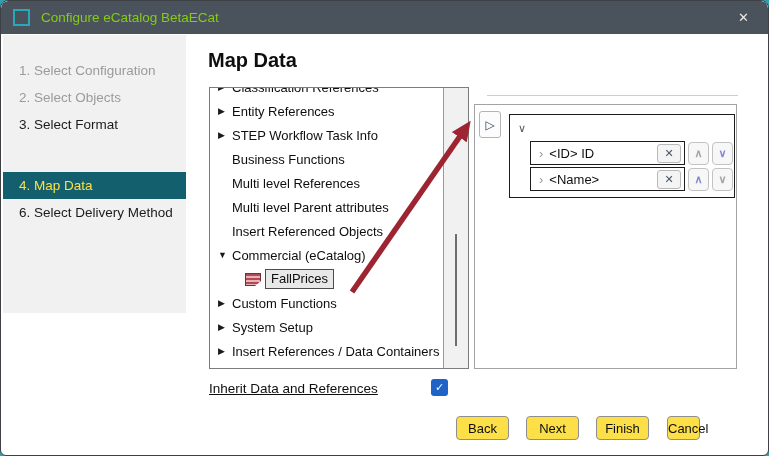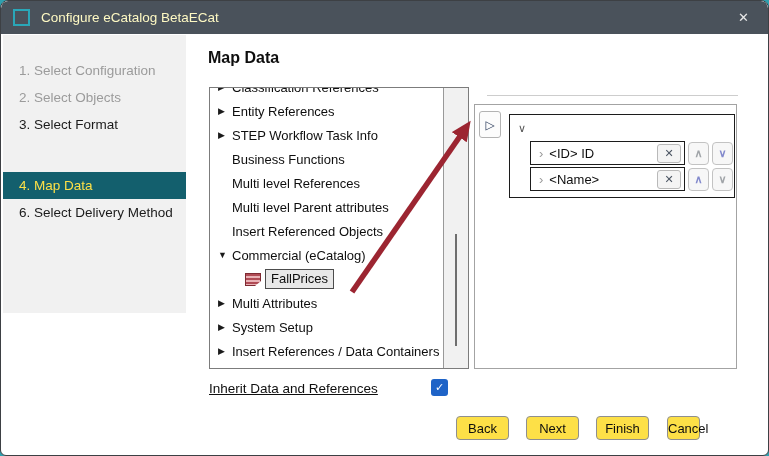--- a/index.html
+++ b/index.html
@@ -5,32 +5,32 @@
   html,body{margin:0;padding:0;}
   .stage{position:relative;width:769px;height:456px;background:var(--corner_teal,#2f9fae);
          font-family:"Liberation Sans","DejaVu Sans",sans-serif;overflow:hidden;}
   .dialog{position:absolute;inset:0;background:#fff;border:1px solid #3d4044;
           border-radius:8px 8px 6px 6px;overflow:hidden;box-sizing:border-box;}
 
   
   .titlebar{position:absolute;left:0;top:0;right:0;height:33px;background:var(--titlebar,#4a525b);
             display:flex;align-items:center;padding:0 12px;box-sizing:border-box;border-radius:7px 7px 0 0;}
   .app-icon{width:13px;height:13px;border:2px solid var(--titlebar_icon_teal,#2aa7b8);margin-right:11px;flex:none;}
-  .wtitle{color:#fef9c3;font-size:13.5px;}
+  .wtitle{color:#84cc16;font-size:13.5px;}
   .close{margin-left:auto;color:#e9e9e9;font-size:13px;padding:2px 7px;cursor:default;}
 
   
   .sidebar{position:absolute;left:2px;top:34px;width:183px;height:278px;background:#f1f1f1;
            padding-top:22px;box-sizing:border-box;}
   .step{height:27px;line-height:27px;padding-left:16px;font-size:13.5px;color:#1b1b1b;white-space:nowrap;}
   .step.disabled{color:#9b9b9b;}
   .step.selected{background:var(--step_selected_bg,#135f6d);color:#fde047;margin-top:34px;}
 
   
-  .heading{position:absolute;left:207px;top:48px;margin:0;font-size:16px;font-weight:bold;color:#0e0e0e;}
+  .heading{position:absolute;left:207px;top:48px;margin:0;font-size:20px;font-weight:bold;color:#0e0e0e;}
 
   
   .tree{position:absolute;left:208px;top:86px;width:260px;height:282px;border:1px solid #7c7c7c;
         background:#fff;box-sizing:border-box;overflow:hidden;}
   .tree-rows{margin-top:-13px;padding-left:8px;}
   .tree-row{height:24px;display:flex;align-items:center;font-size:13px;color:#0e0e0e;white-space:nowrap;}
   .expander{width:14px;font-size:9px;color:#1a1a1a;flex:none;}
   .tree-row.child{padding-left:27px;}
   .price-icon{width:16px;height:13px;flex:none;margin-right:4px;border:1px solid #7e2a32;box-sizing:border-box;
               background:repeating-linear-gradient(180deg,#b04b55 0 2px,#e9b2b6 2px 4px);position:relative;}
@@ -136,21 +136,21 @@
           <div class="tree-row">
             <span class="expander">▼</span>
             <span class="tree-label">Commercial (eCatalog)</span>
           </div>
           <div class="tree-row child">
             <span class="price-icon"></span>
             <span class="sel-box">FallPrices</span>
           </div>
           <div class="tree-row">
             <span class="expander">▶</span>
-            <span class="tree-label">Multi Attributes</span>
+            <span class="tree-label">Custom Functions</span>
           </div>
           <div class="tree-row">
             <span class="expander">▶</span>
             <span class="tree-label">System Setup</span>
           </div>
           <div class="tree-row">
             <span class="expander">▶</span>
             <span class="tree-label">Insert References / Data Containers</span>
           </div>
         </div>

